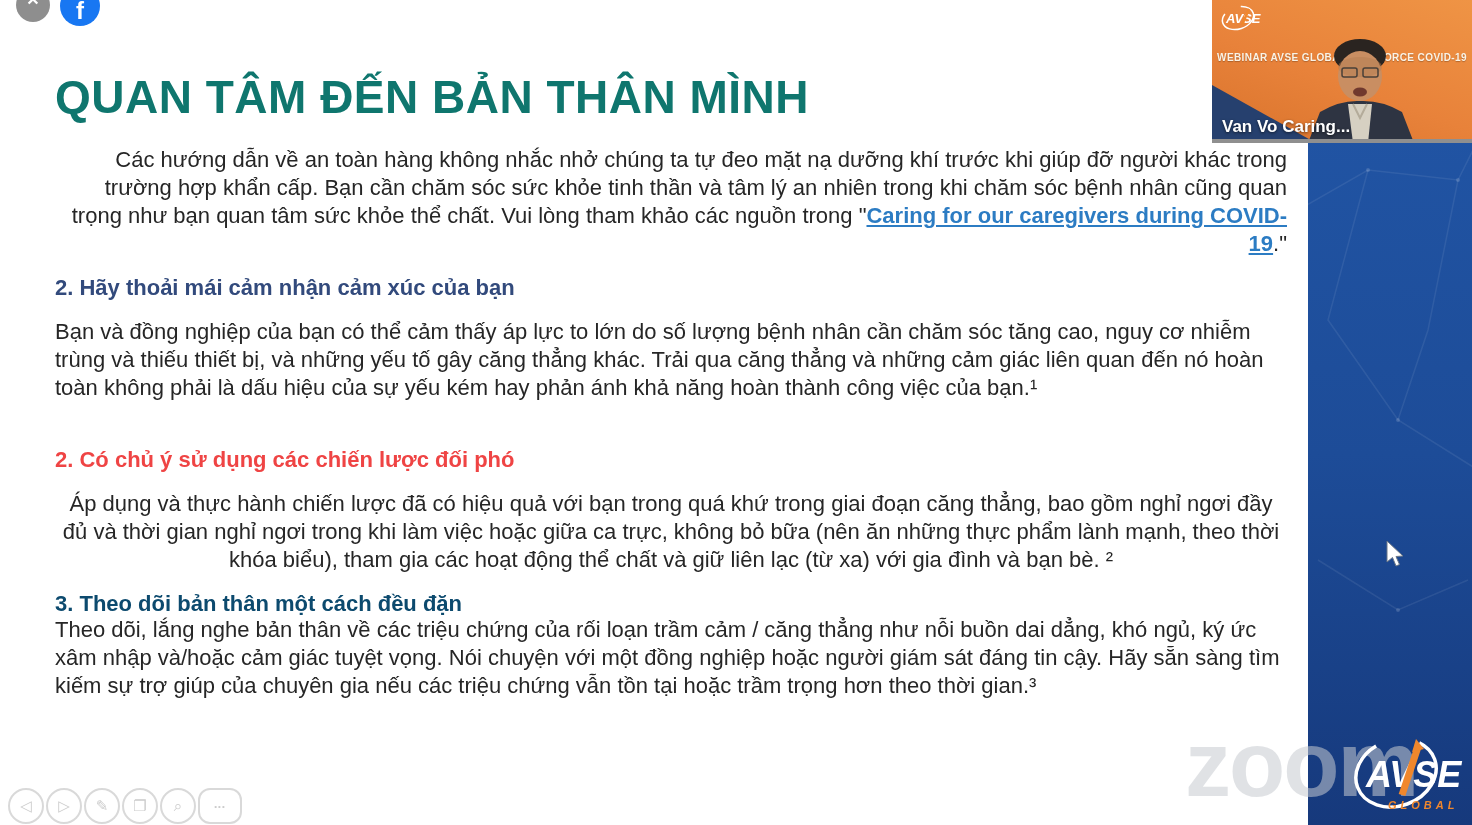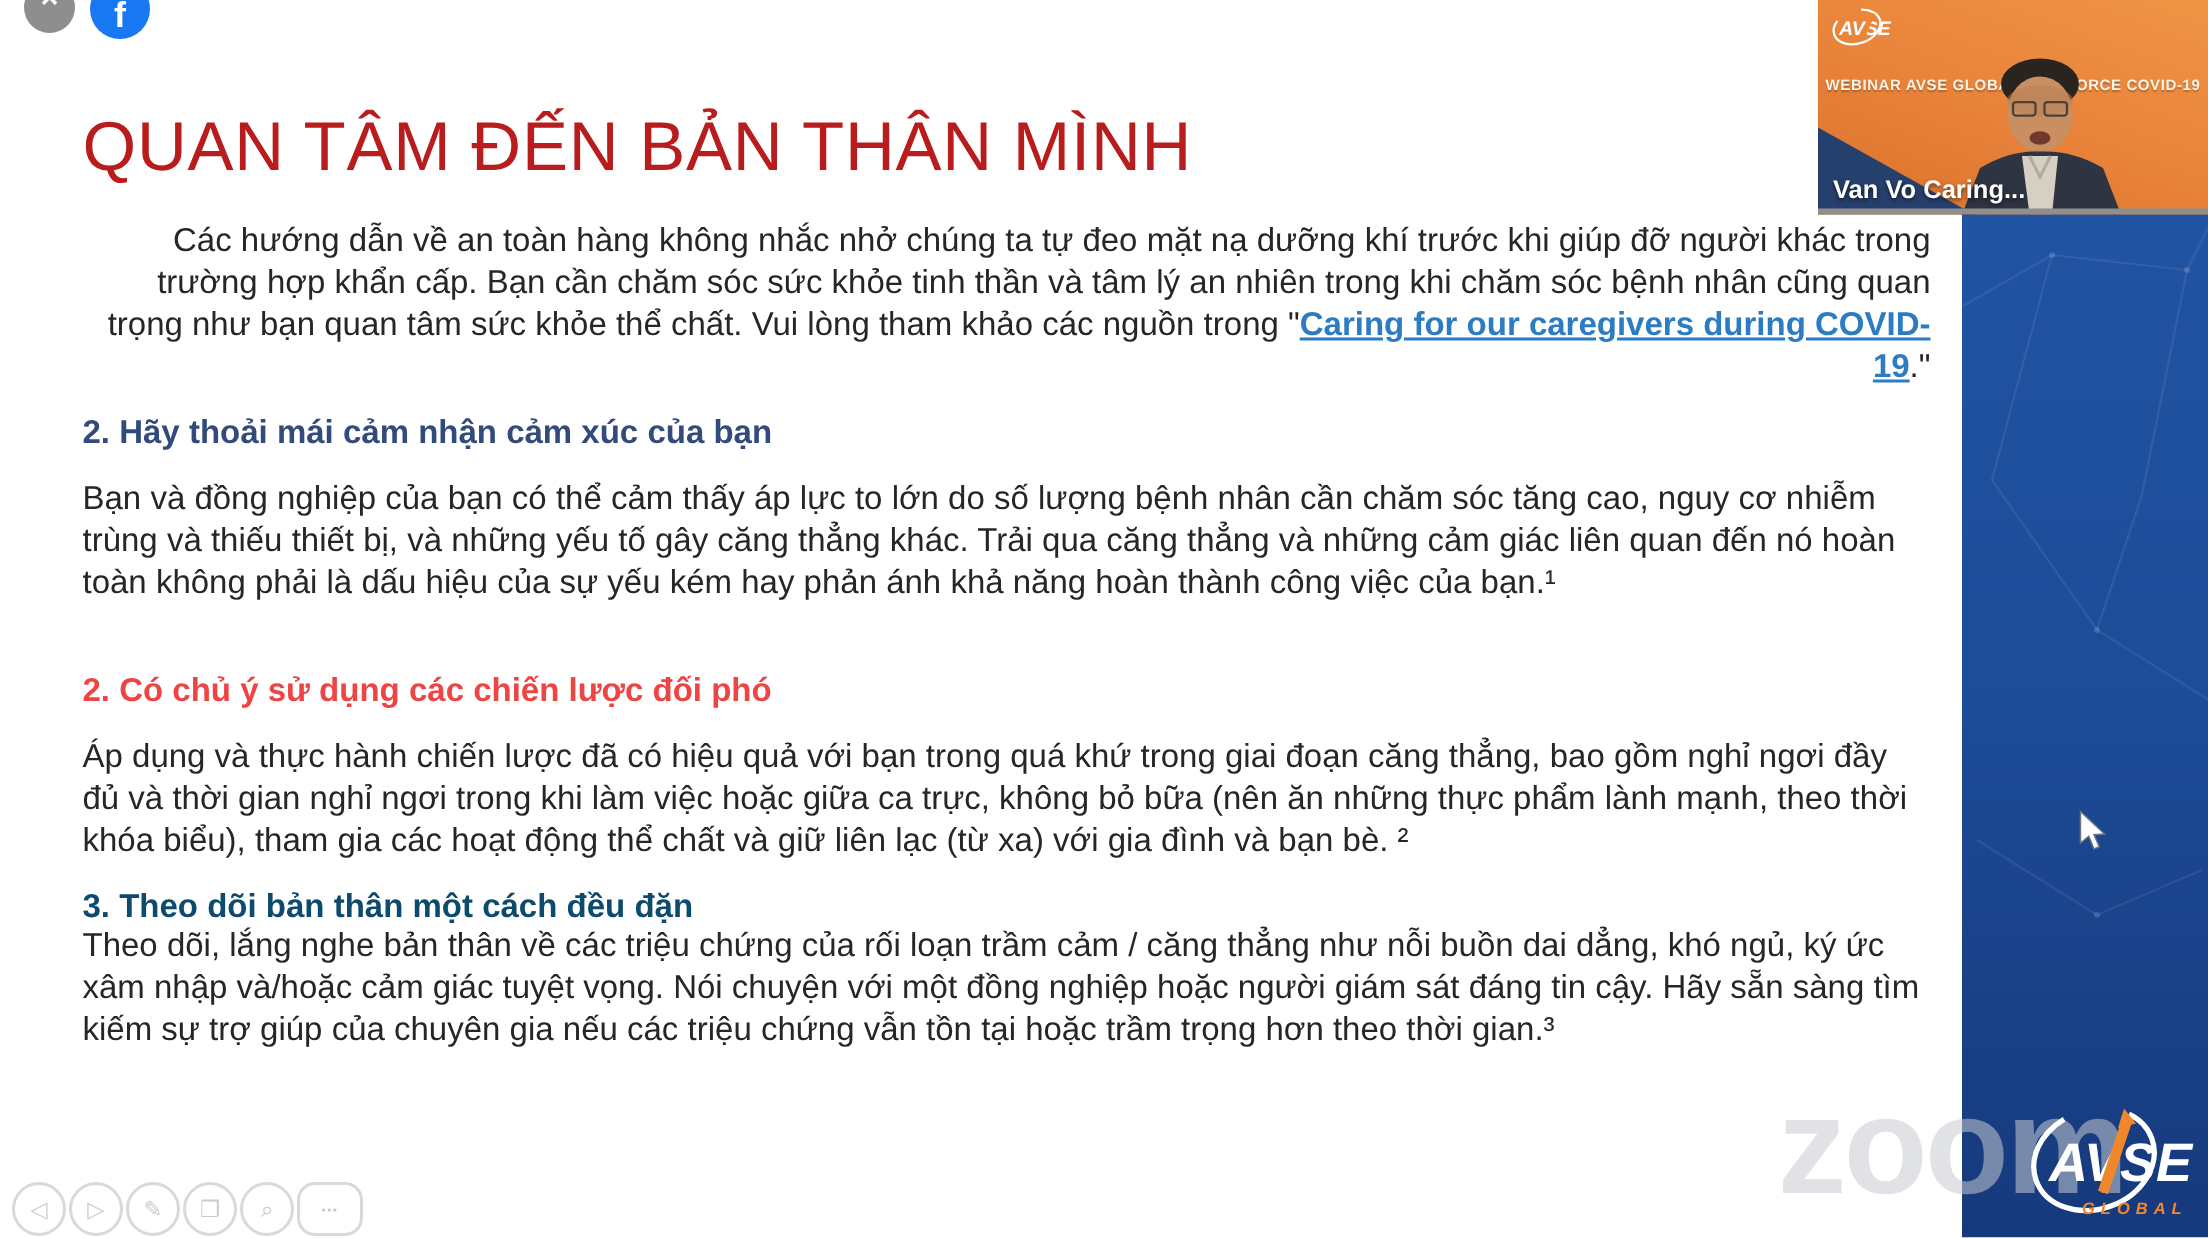--- a/index.html
+++ b/index.html
@@ -54,29 +54,29 @@
     position:absolute; left:60px; top:-14px; width:40px; height:40px;
     border-radius:50%; background:#1877f2; color:#fff;
     display:flex; align-items:flex-end; justify-content:center;
     font-size:24px; font-weight:bold; padding-bottom:1px;
   }
 
   
   .slide { position:absolute; left:55px; top:0; width:1232px; color:#262626; }
   .slide-title {
     position:absolute; top:70px; left:0;
-    font-size:46px; font-weight:normal; letter-spacing:.5px; color:#b91c1c;
+    font-size:46px; font-weight:bold; letter-spacing:.5px; color:#0f766e;
     white-space:nowrap;
   }
   .para { position:absolute; left:0; width:1232px; font-size:22px; line-height:28px; }
   .p-intro  { top:146px;text-align:right; }
   .s1-head  { top:274px; font-size:22px; font-weight:bold; color:#324a7c; }
   .s1-body  { top:318px; }
   .s2-head  { top:446px; font-size:22px; font-weight:bold; color:#ef4444; }
-  .s2-body  { top:490px; }
+  .s2-body  { top:490px;text-align:center; }
   .s3-head  { top:590px; font-size:22px; font-weight:bold; color:#0c4a6e; }
   .s3-body  { top:616px; }
   .inline-link { color:#2c7cc3; font-weight:bold; text-decoration:underline; cursor:pointer; }
   .sec-head { white-space:nowrap; }
 
   
   .controls { position:absolute; left:0; top:788px; width:260px; height:40px; }
   .ctrl {
     position:absolute; top:0; width:36px; height:36px; border-radius:50%;
     border:2px solid rgba(185,185,185,.55); color:rgba(175,175,175,.65);

